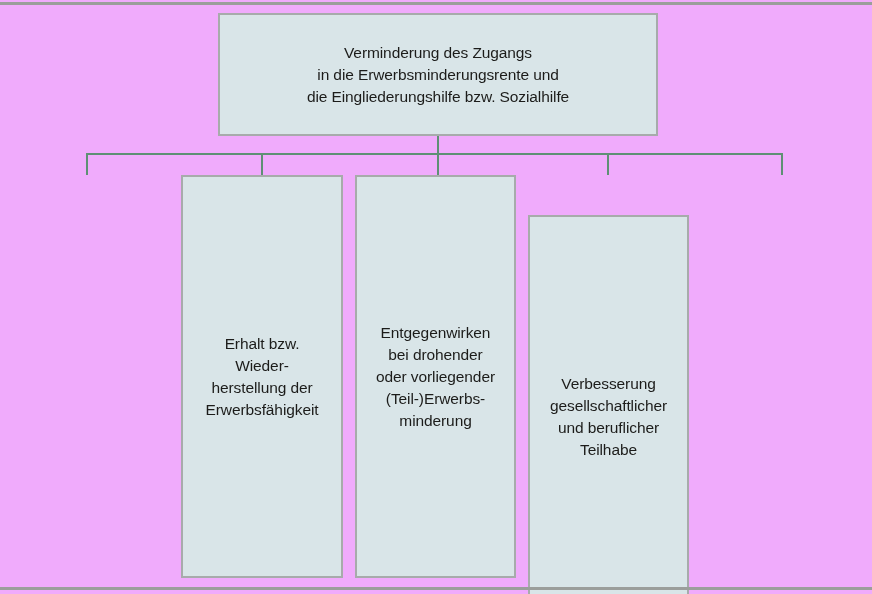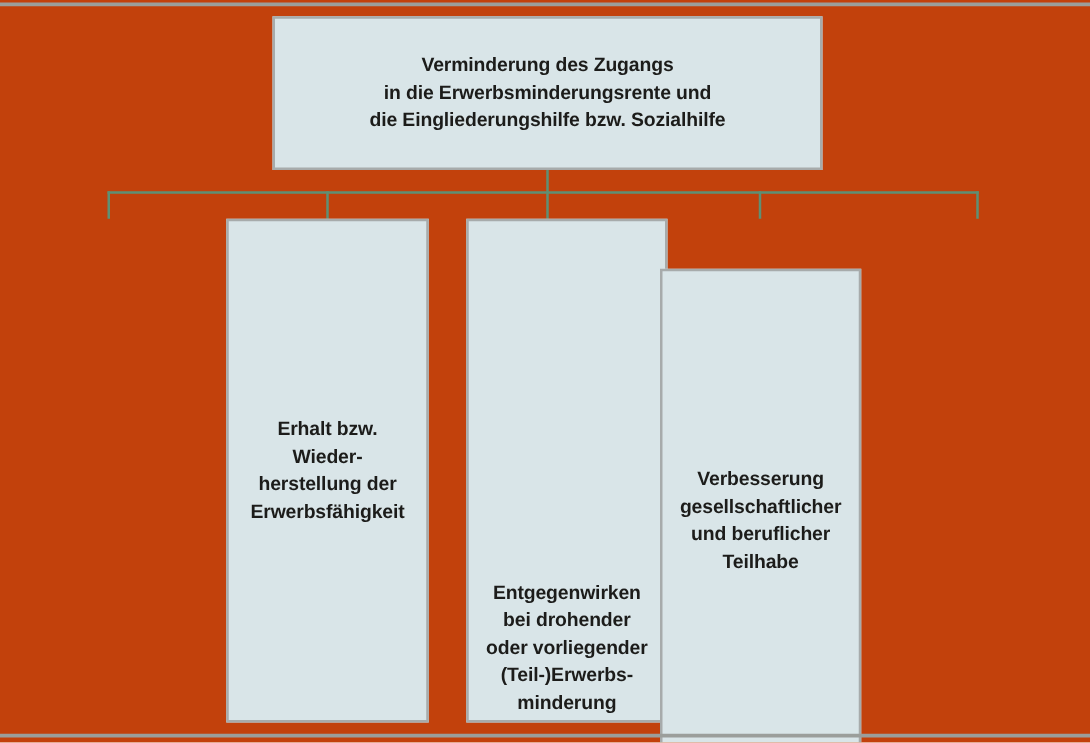--- a/index.html
+++ b/index.html
@@ -4,24 +4,23 @@
 <style>
   html, body {
     margin: 0;
     padding: 0;
     background: #ffffff;
   }
   .figure {
     position: relative;
     width: 872px;
     height: 594px;
-    background: #c2410c;
+    background: #f0abfc;
     overflow: hidden;
     font-family: "Liberation Sans", "DejaVu Sans", sans-serif;
-    font-weight: bold;
   }
   .rule {
     position: absolute;
     left: 0;
     right: 0;
     height: 3px;
     background: var(--frame-rule, #9b9e9b);
   }
   .rule.top { top: 2px; }
   .rule.bottom { top: 587px; }
@@ -48,21 +47,21 @@
     top: 13px;
     width: 440px;
     height: 123px;
   }
   .box.child {
     top: 175px;
     height: 403px;
   }
   .child-1 { left: 5px;   width: 165px; }
   .child-2 { left: 181px; width: 162px; }
-  .child-3 { left: 373px; width: 161px; align-items: flex-end; }
+  .child-3 { left: 355px; width: 161px; }
   .child-4 { left: 528px; width: 161px; margin-top: 40px; }
   .child-5 { left: 700px; width: 163px; }
   .conn {
     position: absolute;
     background: var(--connector, #5e9074);
   }
   .conn.v { width: 2px; }
   .conn.h { height: 2px; }
   .stem-root { left: 437px; top: 136px; height: 39px; }
   .rail      { left: 86px;  top: 153px; width: 697px; }

